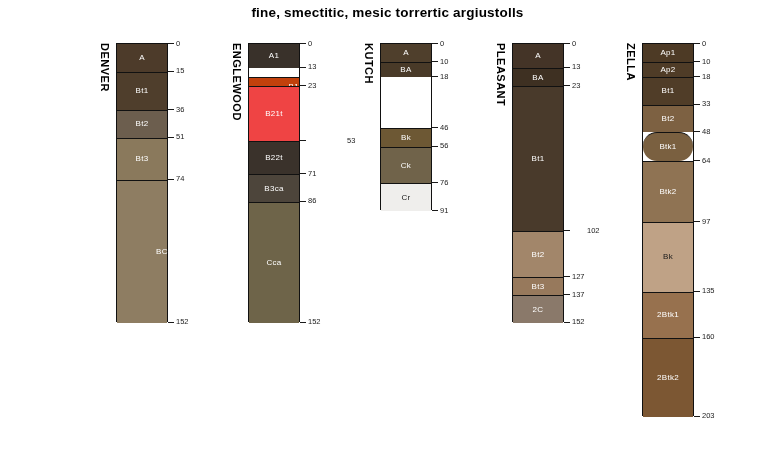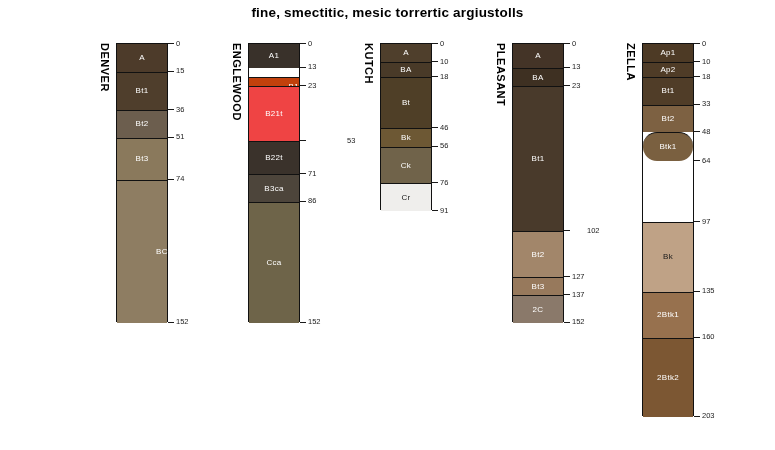--- a/index.html
+++ b/index.html
@@ -147,23 +147,20 @@
       </div>
       <div>
         <div class="profile-name" style="left: 363px; top: 43px;">KUTCH</div>
         <div class="profile-column" style="left: 380px; top: 43px; width: 52px; height: 167.03px;">
           <div class="horizon-band" style="top: 0px; height: 18.355px; background: rgb(79, 63, 44);">
             <span class="horizon-label" style="color: rgb(255, 255, 255);">A</span>
           </div>
           <div class="horizon-band with-line" style="top: 18.355px; height: 14.684px; background: rgb(73, 58, 40);">
             <span class="horizon-label" style="color: rgb(255, 255, 255);">BA</span>
           </div>
-          <div class="horizon-band with-line" style="top: 33.039px; height: 51.394px; background: rgb(79, 63, 39);">
-            <span class="horizon-label" style="color: rgb(255, 255, 255);">Bt</span>
-          </div>
           <div class="horizon-band with-line" style="top: 84.433px; height: 18.355px; background: rgb(109, 88, 52);">
             <span class="horizon-label" style="color: rgb(255, 255, 255);">Bk</span>
           </div>
           <div class="horizon-band with-line" style="top: 102.788px; height: 36.71px; background: rgb(112, 99, 74);">
             <span class="horizon-label" style="color: rgb(255, 255, 255);">Ck</span>
           </div>
           <div class="horizon-band with-line" style="top: 139.498px; height: 27.5325px; background: rgb(239, 238, 236);">
             <span class="horizon-label" style="color: rgb(26, 26, 26);">Cr</span>
           </div>
         </div>
@@ -229,20 +226,23 @@
             <span class="horizon-label" style="color: rgb(255, 255, 255);">Ap2</span>
           </div>
           <div class="horizon-band with-line" style="top: 33.039px; height: 27.5325px; background: rgb(80, 61, 40);">
             <span class="horizon-label" style="color: rgb(255, 255, 255);">Bt1</span>
           </div>
           <div class="horizon-band with-line" style="top: 60.5715px; height: 27.5325px; background: rgb(125, 97, 66);">
             <span class="horizon-label" style="color: rgb(255, 255, 255);">Bt2</span>
           </div>
           <div class="horizon-band with-line" style="top: 88.104px; height: 29.368px; background: rgb(122, 96, 64); border-radius: 14px;">
             <span class="horizon-label" style="color: rgb(255, 255, 255);">Btk1</span>
+          </div>
+          <div class="horizon-band with-line" style="top: 117.472px; height: 60.5715px; background: rgb(143, 115, 83);">
+            <span class="horizon-label" style="color: rgb(255, 255, 255);">Btk2</span>
           </div>
           <div class="horizon-band with-line" style="top: 178.043px; height: 69.749px; background: rgb(191, 162, 134);">
             <span class="horizon-label" style="color: rgb(26, 26, 26);">Bk</span>
           </div>
           <div class="horizon-band with-line" style="top: 247.792px; height: 45.8875px; background: rgb(151, 113, 78);">
             <span class="horizon-label" style="color: rgb(255, 255, 255);">2Btk1</span>
           </div>
           <div class="horizon-band with-line" style="top: 293.68px; height: 78.9265px; background: rgb(124, 87, 51);">
             <span class="horizon-label" style="color: rgb(255, 255, 255);">2Btk2</span>
           </div>

